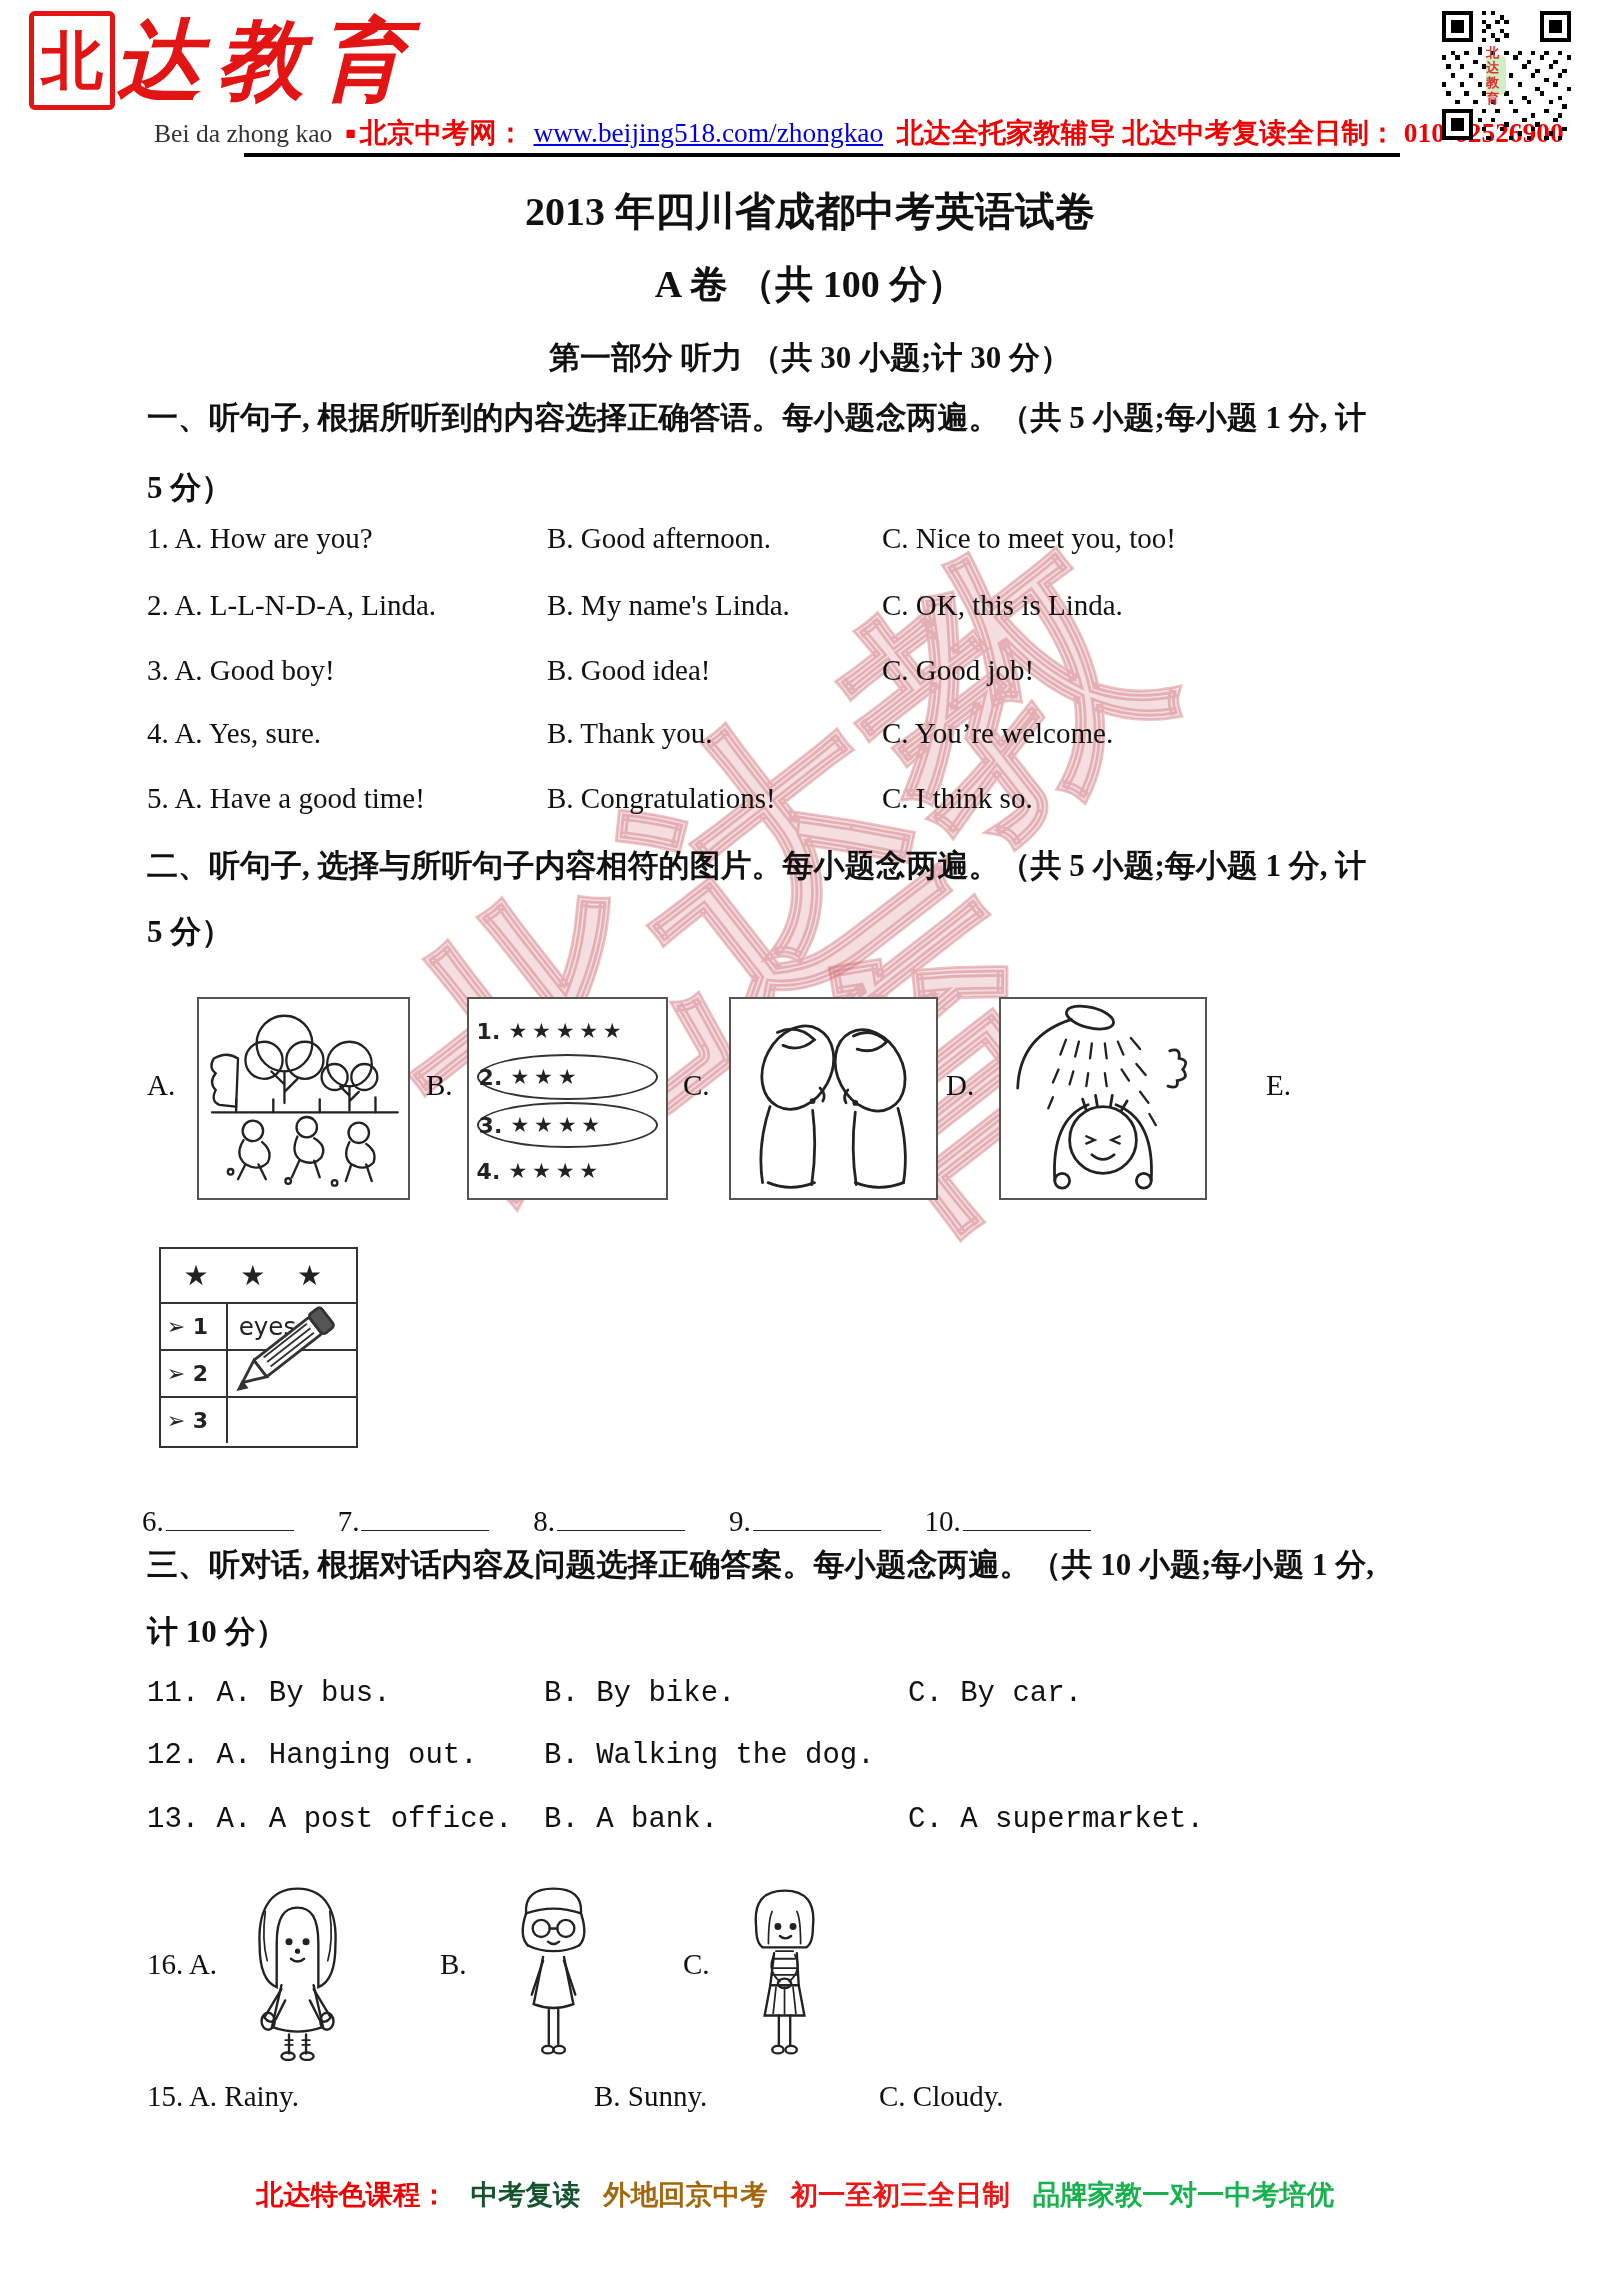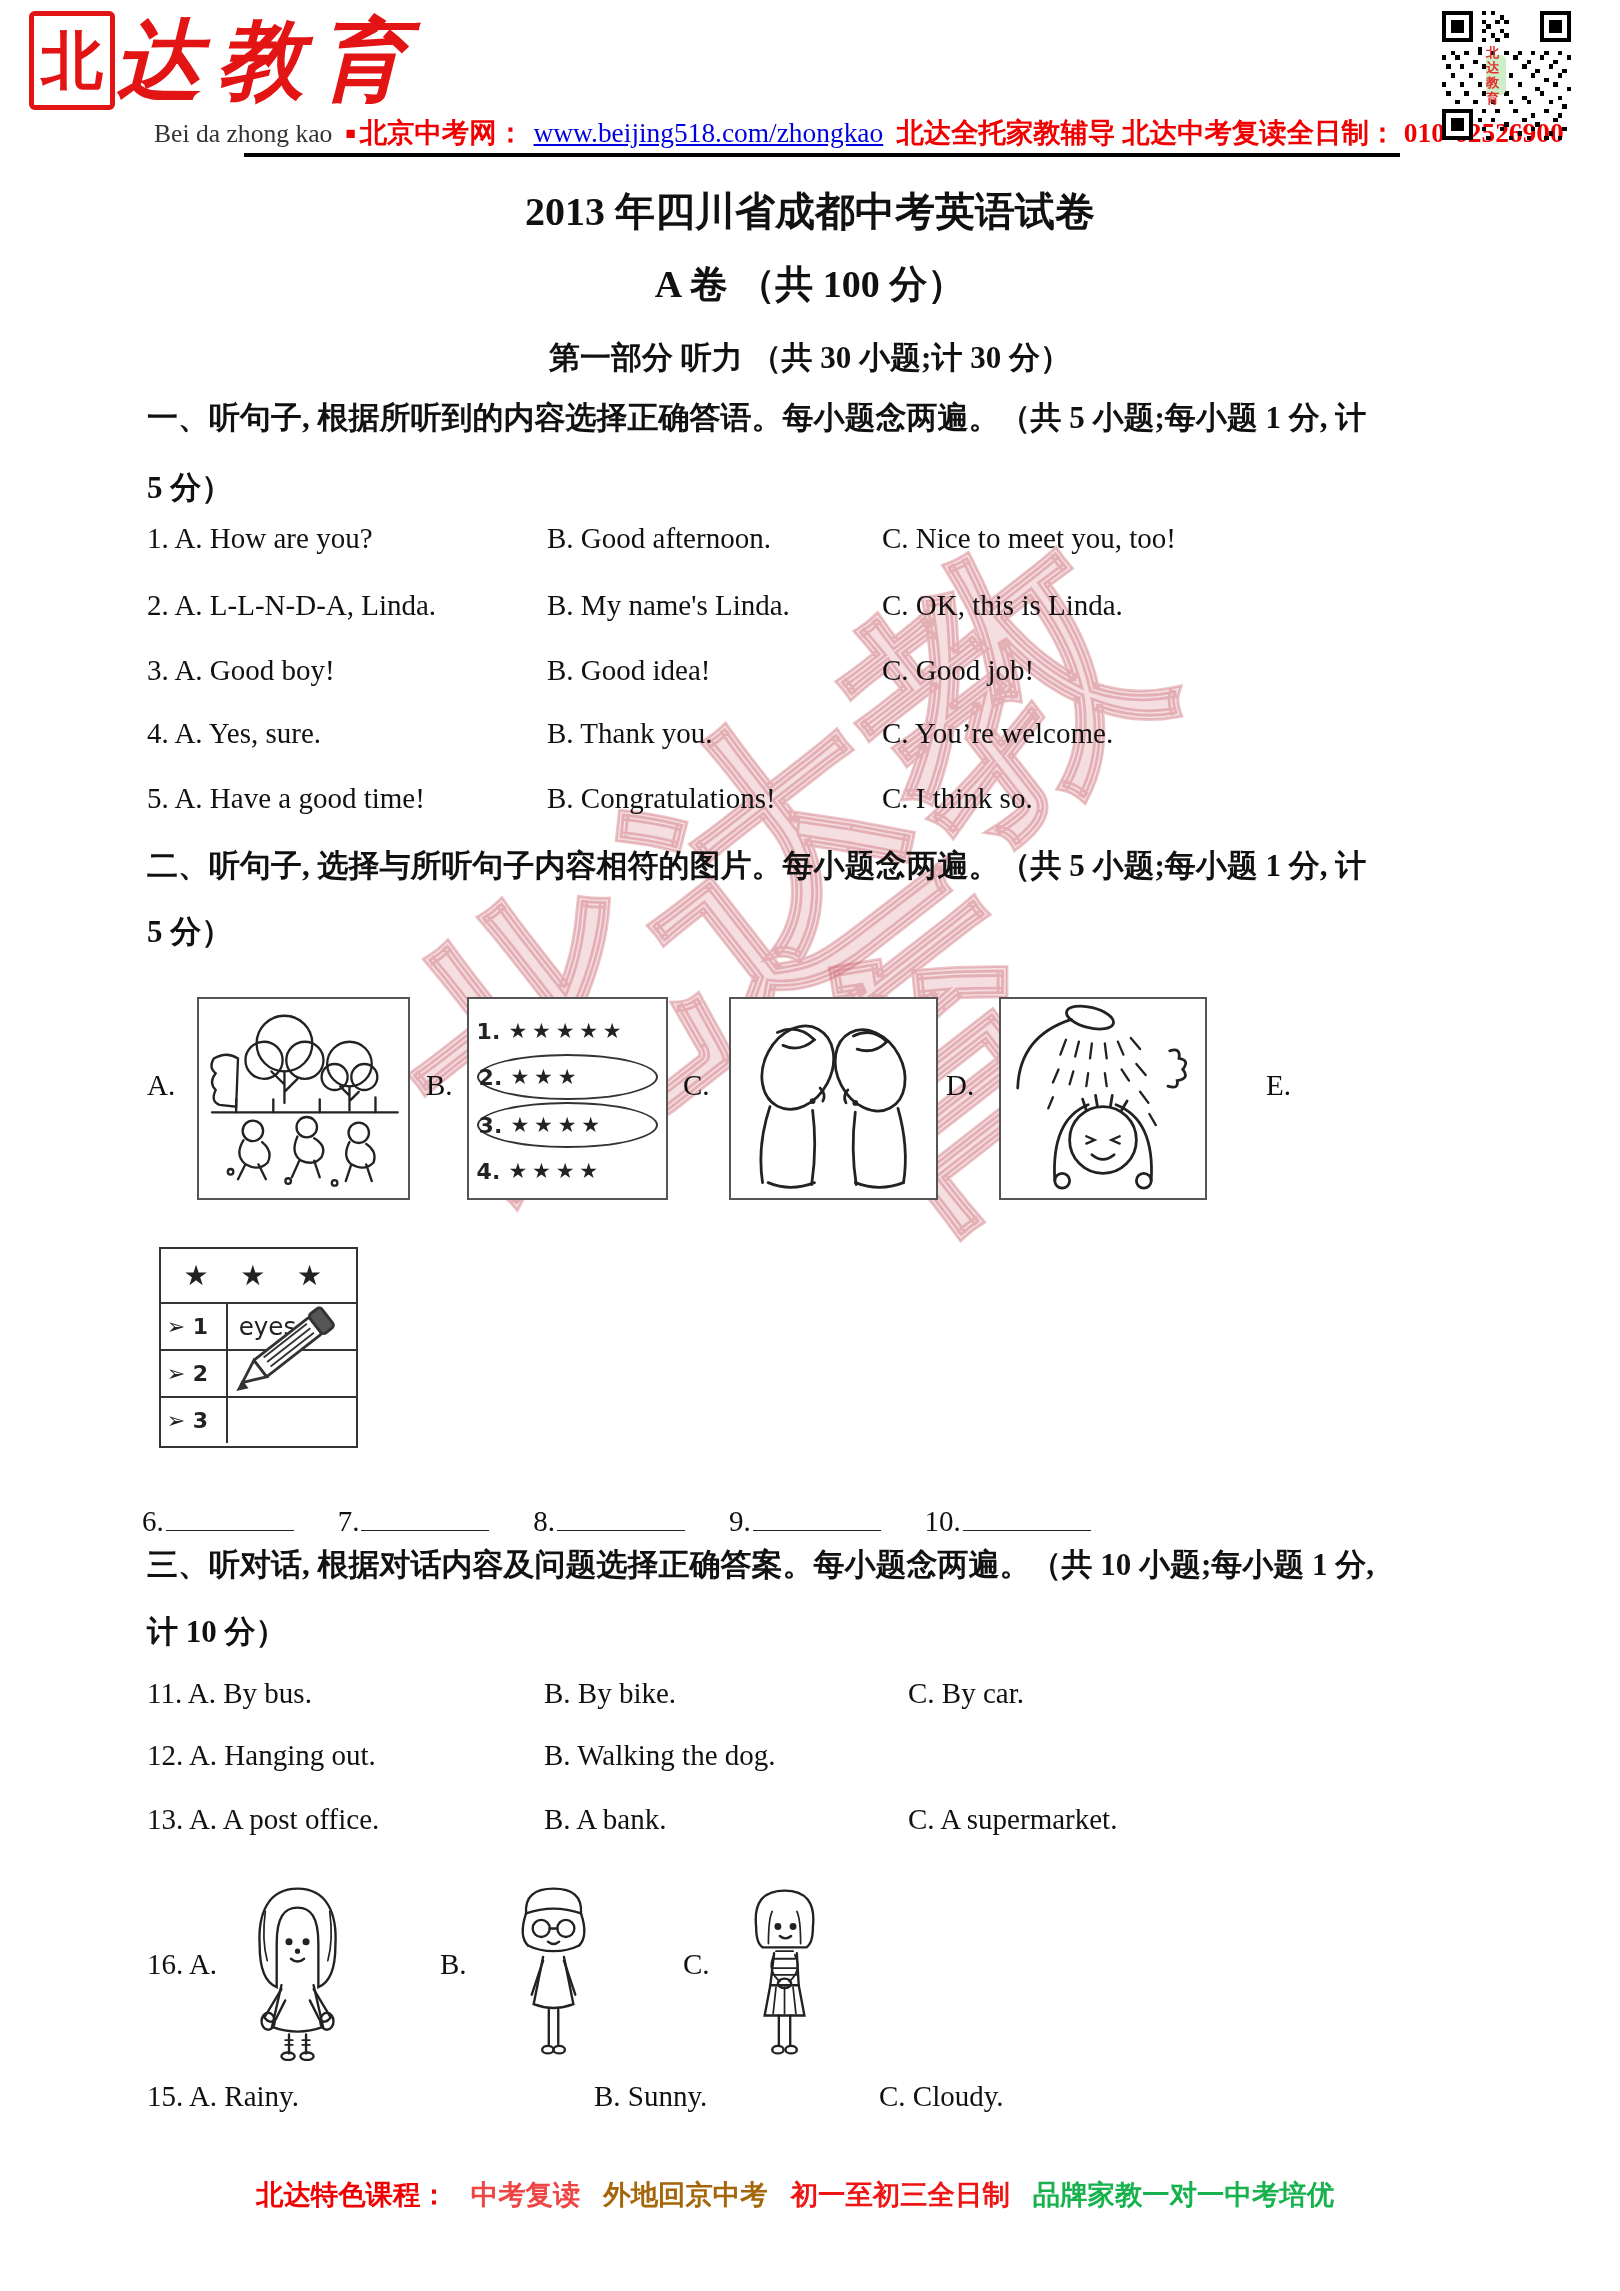--- a/index.html
+++ b/index.html
@@ -35,21 +35,21 @@
   .qr-badge div{color:#e03030;font-size:13.2px;font-weight:700;line-height:1.15;}
 
   
   .t-main{top:184px;font-size:40px;font-weight:700;}
   .t-vol{top:259px;font-size:38px;font-weight:700;}
   .t-part{top:337px;font-size:31px;font-weight:700;}
 
   .heading{position:absolute;left:147px;width:1363px;font-size:31px;font-weight:700;white-space:nowrap;}
   .q-row{position:absolute;left:147px;width:1372px;display:grid;font-size:29px;white-space:nowrap;}
   .g1{grid-template-columns:400px 335px auto;}
-  .g3{grid-template-columns:397px 364px auto;}
+  .g3{grid-template-columns:397px 364px auto;font-family:Liberation Mono, monospace;}
   .g15{grid-template-columns:447px 285px auto;}
 
   
   .pic-label{position:absolute;font-size:29px;}
   .pic-box{position:absolute;border:2.8px solid #555;background:#fff;box-sizing:border-box;}
   .stars-box{font-family:"DejaVu Sans","Liberation Sans",sans-serif;padding-top:9.5px;}
   .star-row{display:flex;align-items:center;height:42px;margin:1.9px 7.6px;font-size:23px;color:#222;}
   .star-row .num{width:32px;font-weight:700;font-size:22px;}
   .star-row .st{letter-spacing:4.7px;font-size:21px;}
   .star-row.circled{border:2.8px solid #333;border-radius:50%;}
@@ -441,17 +441,17 @@
     </svg>
   </div>
 
   <div class="q-row g15" style="top:2080px">
     <span>15. A. Rainy.</span>
     <span>B. Sunny.</span>
     <span>C. Cloudy.</span>
   </div>
 
   <div class="footer">
-    <span style="color: rgb(240, 0, 0);">北达特色课程：</span><span style="color: #ef4444;">中考复读</span><span style="color: rgb(164, 102, 10);">外地回京中考</span><span style="color: rgb(240, 21, 21);">初一至初三全日制</span><span style="color: rgb(23, 178, 78);">品牌家教一对一中考培优</span>
+    <span style="color: rgb(240, 0, 0);">北达特色课程：</span><span style="color: #14532d;">中考复读</span><span style="color: rgb(164, 102, 10);">外地回京中考</span><span style="color: rgb(240, 21, 21);">初一至初三全日制</span><span style="color: rgb(23, 178, 78);">品牌家教一对一中考培优</span>
   </div>
 
 </div>
 
 
 </body></html>

